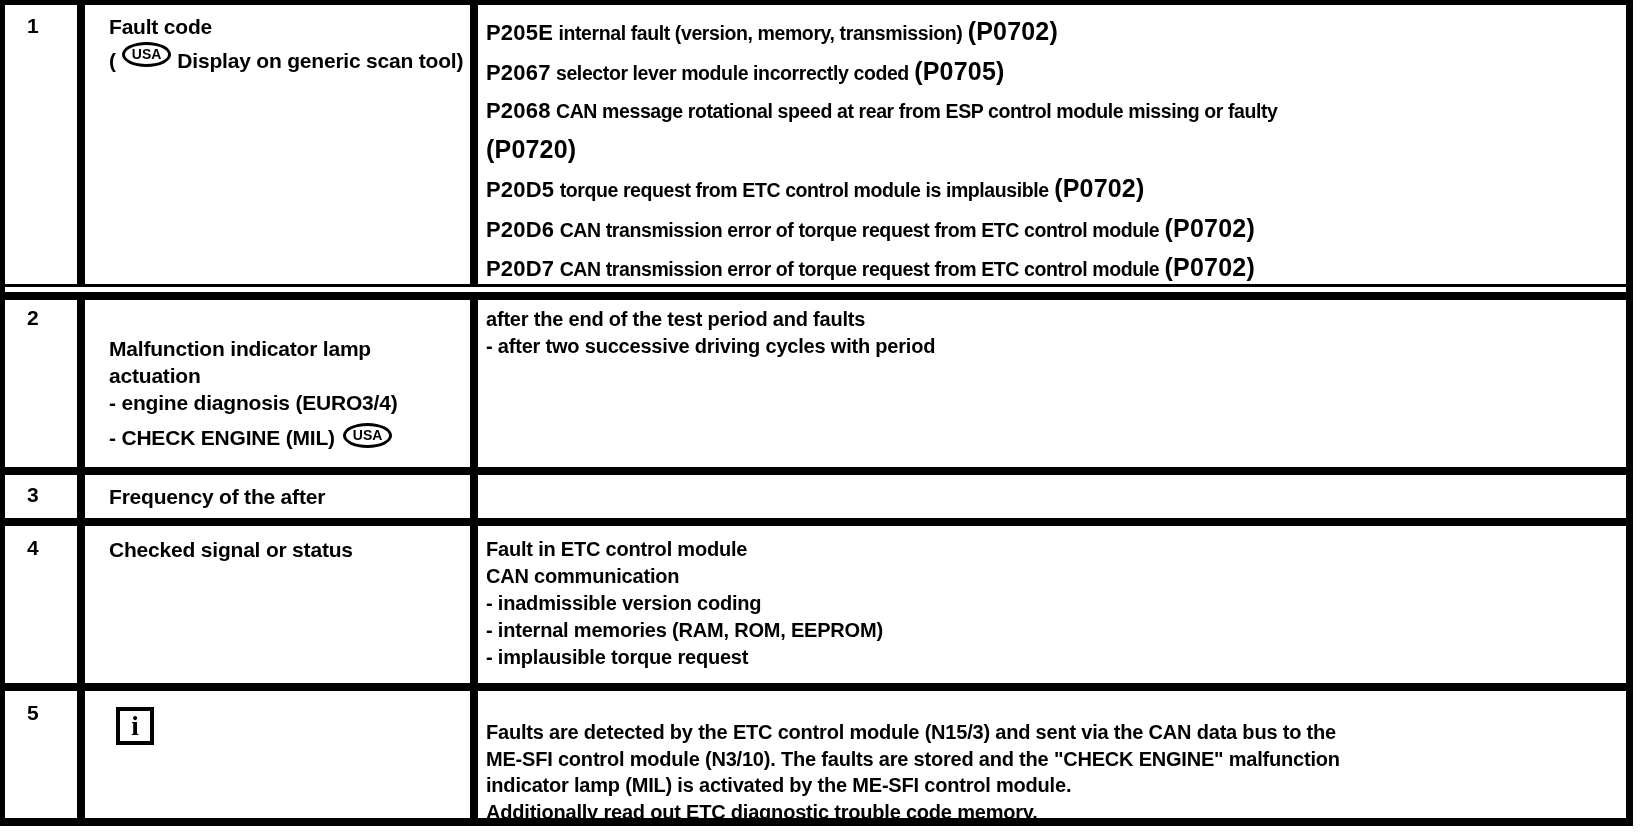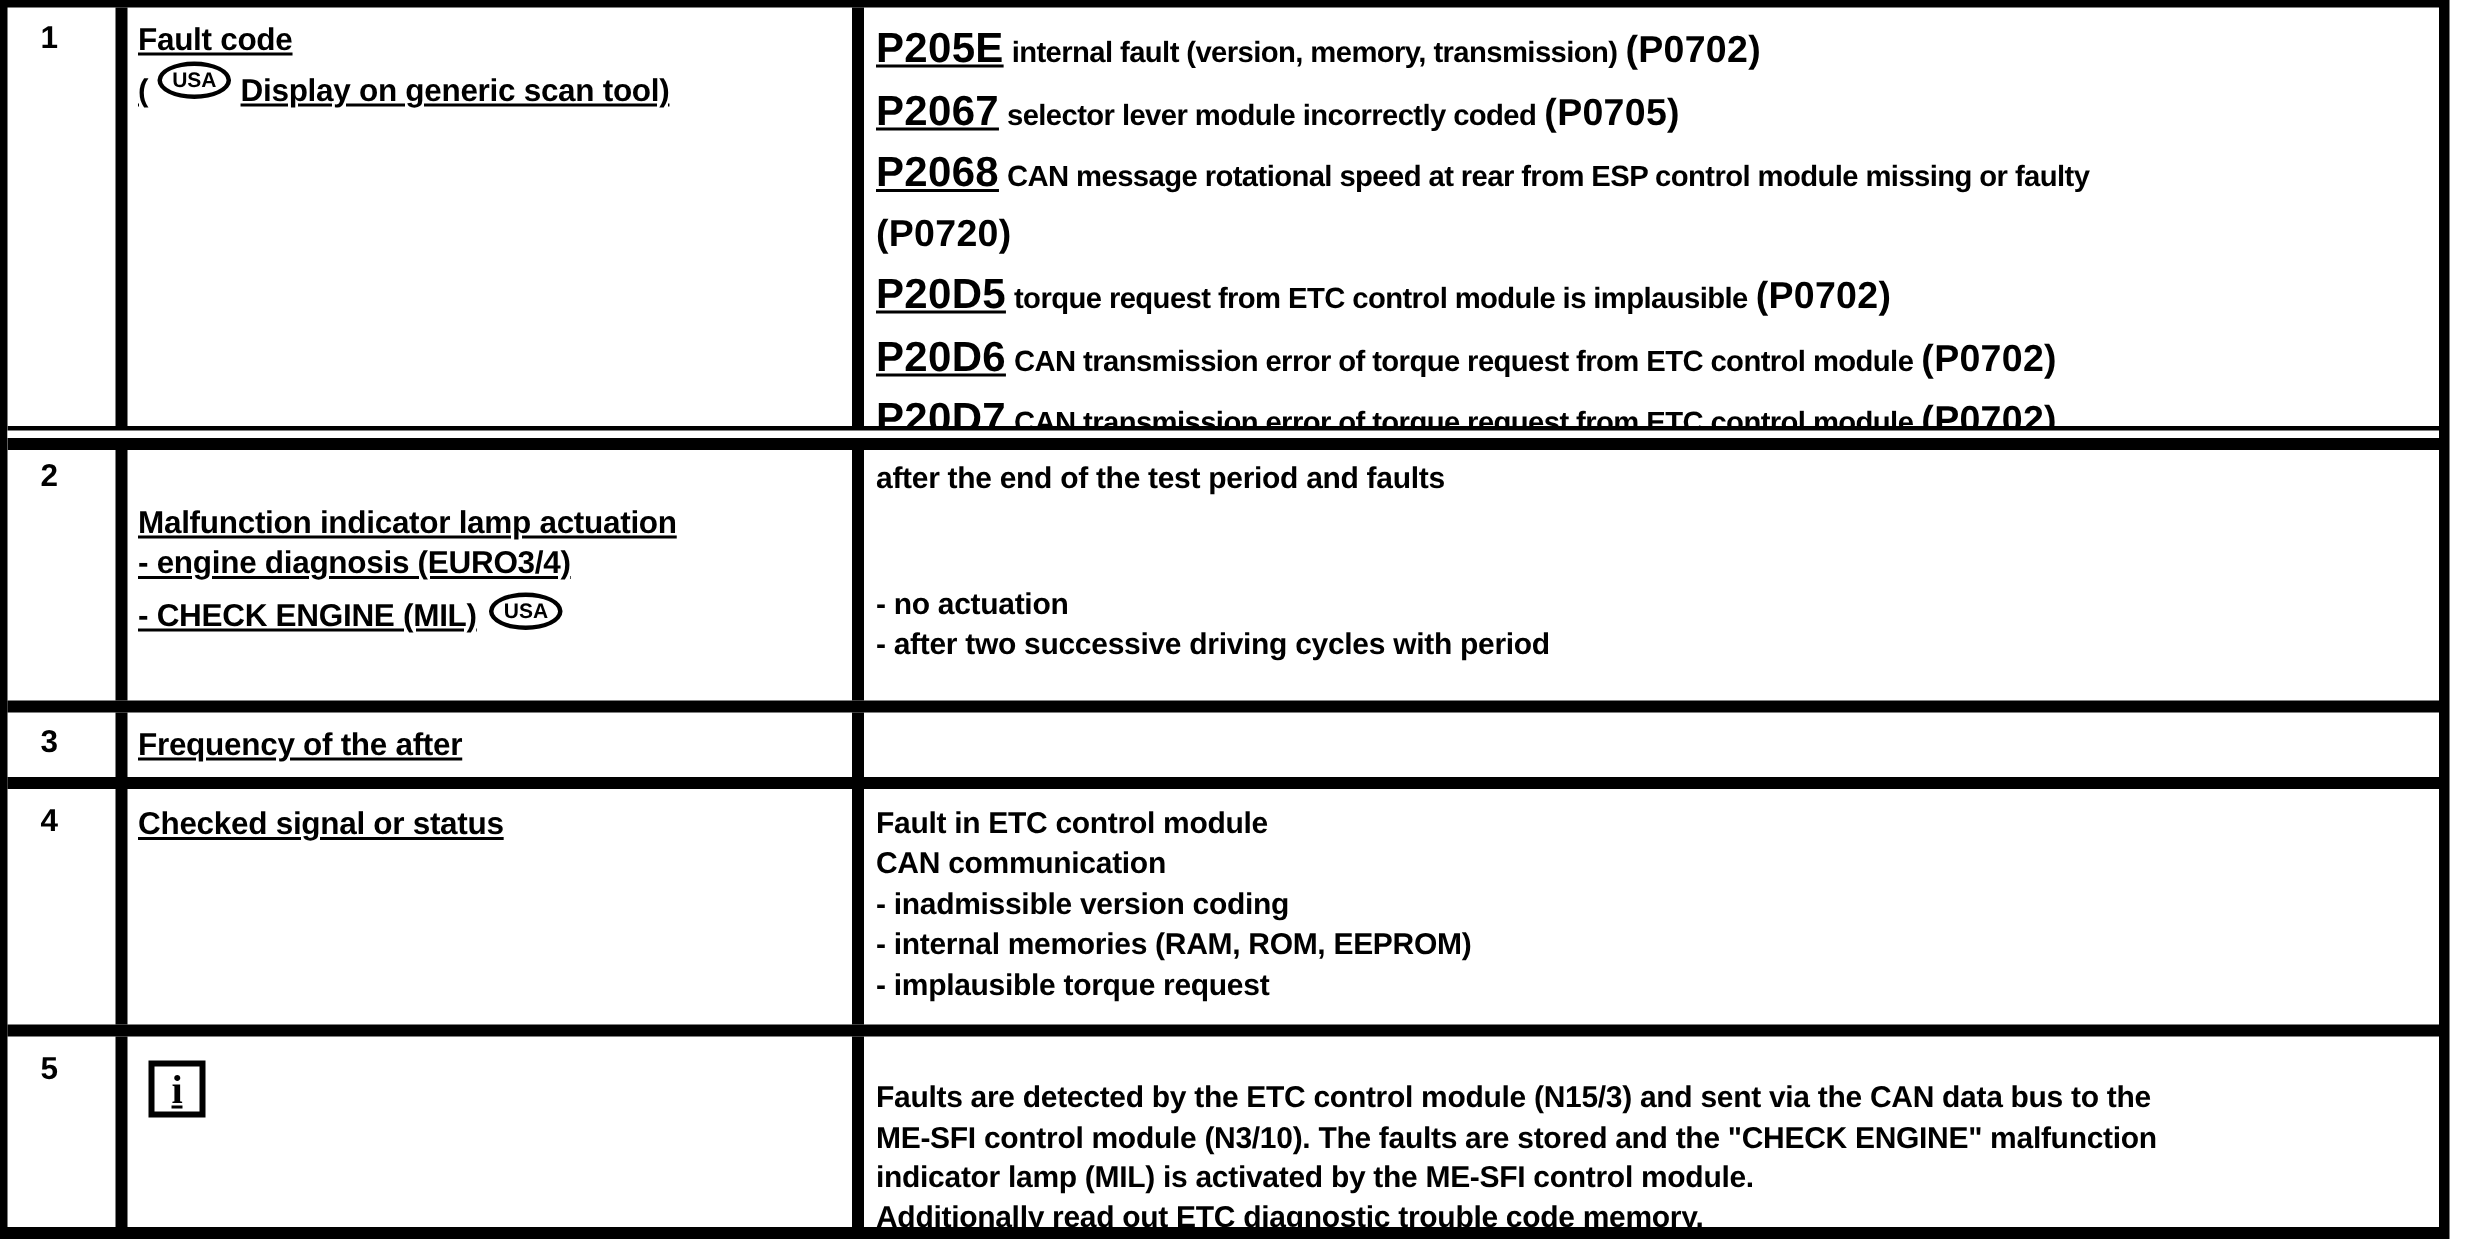--- a/index.html
+++ b/index.html
@@ -32,28 +32,27 @@
   .cell-num {
     flex: none;
     width: 80px;
     box-sizing: border-box;
     border-right: 8px solid #000;
     padding: 9px 0 0 22px;
     font-size: 21px;
   }
   .cell-label {
     flex: none;
-    width: 491px;
+    width: 393px;
     box-sizing: border-box;
     border-right: 8px solid #000;
-    padding: 8px 8px 0 7px;
+    padding: 8px 8px 0 24px;
     font-size: 21px;
     letter-spacing: -0.2px;
     line-height: 27px;
-    text-decoration: underline;
   }
   .cell-content {
     flex: 1 1 auto;
     box-sizing: border-box;
     padding: 8px 6px 0 8px;
     font-size: 20px;
     letter-spacing: -0.2px;
     line-height: 27px;
     white-space: nowrap;
     overflow: hidden;
@@ -68,21 +67,21 @@
   
   .double-divider {
     height: 5px;
     border-top: 3px solid #000;
     border-bottom: 8px solid #000;
     background: #fff;
   }
 
   
   .fault-line { line-height: 37.5px; white-space: nowrap; }
-  .fault-code { font-size: 28px; letter-spacing: 0.2px; text-decoration: underline; }
+  .fault-code { font-size: 22px; letter-spacing: 0.2px; }
   .fault-desc { font-size: 19.5px; letter-spacing: -0.4px; }
   .fault-generic { font-size: 25px; letter-spacing: 0.2px; }
 
   
   .usa-badge {
     display: inline-block;
     border: 3px solid #000;
     border-radius: 50%;
     padding: 2px 7px 3px 7px;
     font-size: 14px;
@@ -149,21 +148,20 @@
 
   <div class="row row-2 sep">
     <div class="cell-num">2</div>
     <div class="cell-label">
       <div class="gap-29">Malfunction indicator lamp actuation</div>
       <div>- engine diagnosis (EURO3/4)</div>
       <div class="gap-8 mil-line"><span>- CHECK ENGINE (MIL)</span><span class="usa-badge">USA</span></div>
     </div>
     <div class="cell-content">
       <div>after the end of the test period and faults</div>
-      <div class="gap-57">- no actuation</div>
       <div>- after two successive driving cycles with period</div>
     </div>
   </div>
 
   <div class="row row-3 sep">
     <div class="cell-num">3</div>
     <div class="cell-label">Frequency of the after</div>
   </div>
 
   <div class="row row-4 sep">

